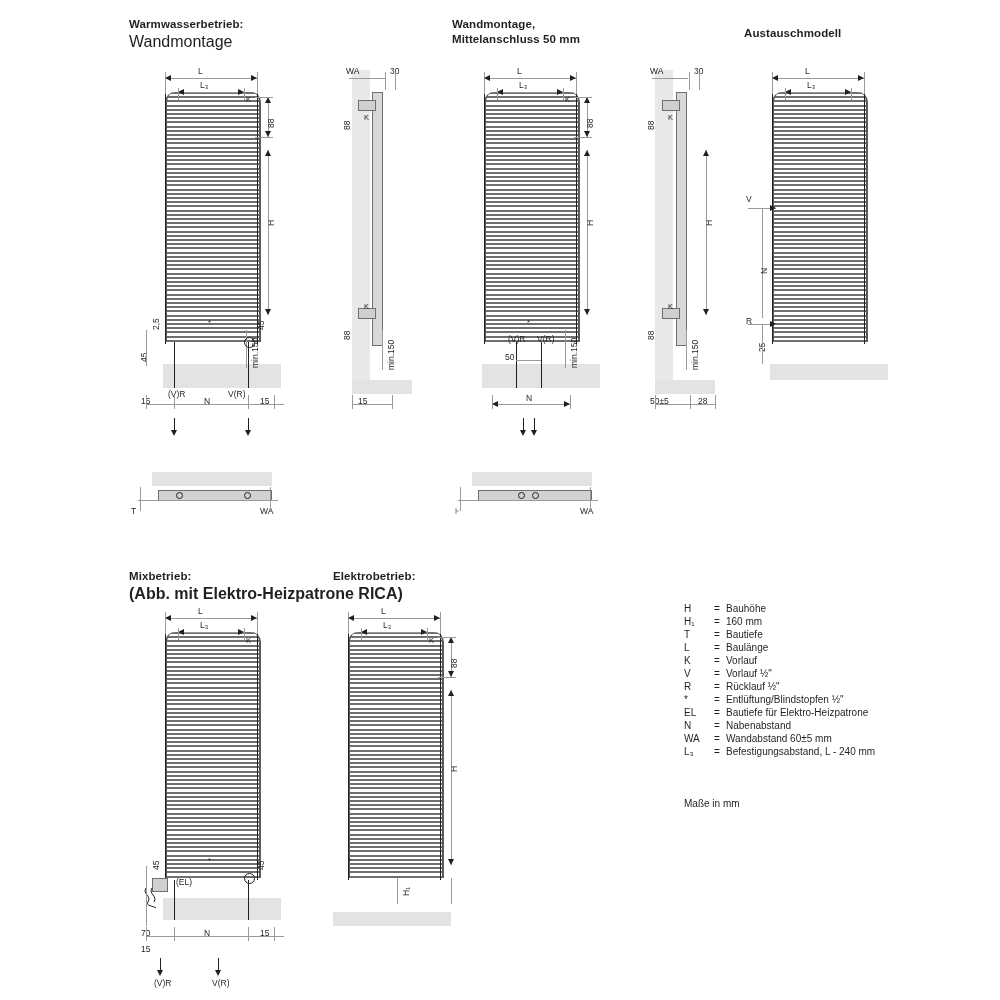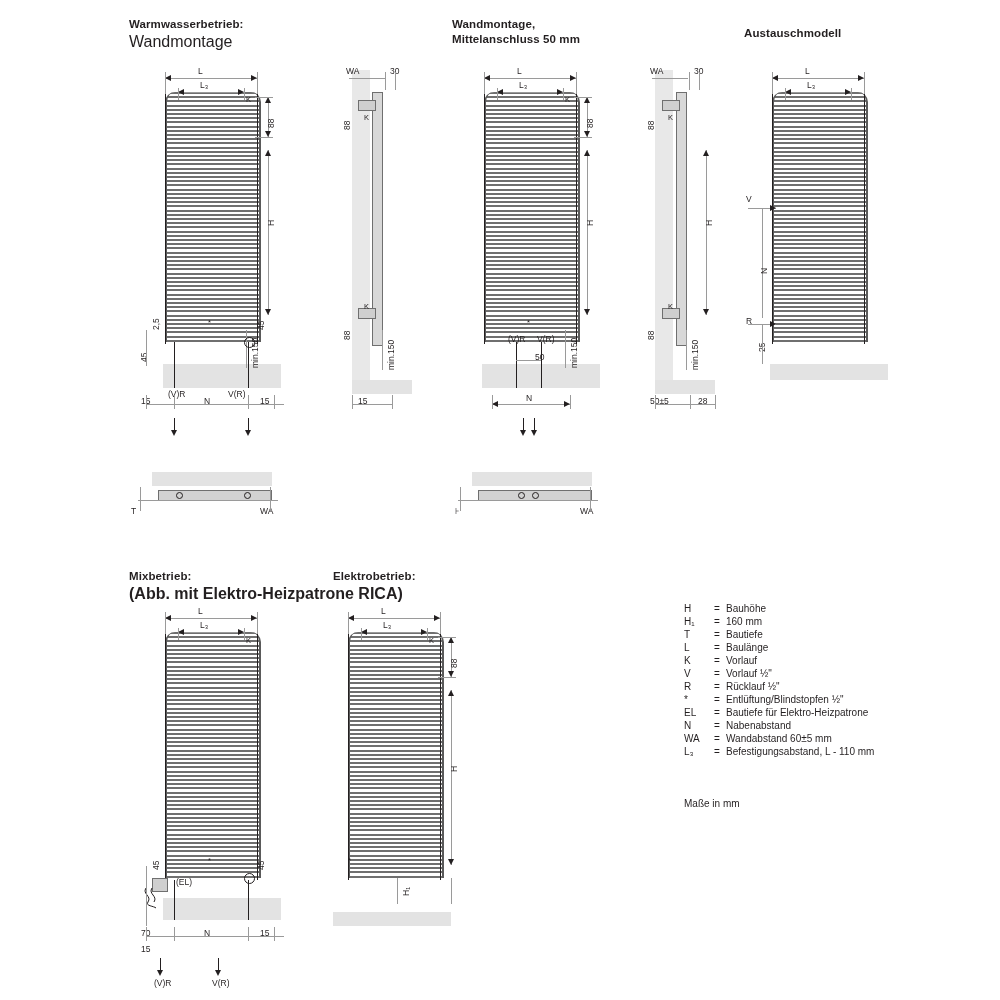--- a/index.html
+++ b/index.html
@@ -162,21 +162,21 @@
 <div class="gline" style="left:574px;top:137px;width:18px;"></div>
 <div class="gvline" style="left:587px;top:150px;height:165px;"></div>
 <div class="arrow-u" style="left:584px;top:150px;"></div>
 <div class="arrow-d" style="left:584px;top:309px;"></div>
 <div class="abs lbl rot" style="left:585px;top:226px;">H</div>
 
 <div class="line vline" style="left:516px;top:342px;height:46px;"></div>
 <div class="line vline" style="left:541px;top:342px;height:46px;"></div>
 <div class="abs lbl" style="left:508px;top:334px;">(V)R</div>
 <div class="abs lbl" style="left:537px;top:334px;">V(R)</div>
-<div class="abs lbl" style="left:505px;top:352px;margin-left:30px;">50</div>
+<div class="abs lbl" style="left:505px;top:352px;">50</div>
 <div class="gline" style="left:516px;top:360px;width:25px;"></div>
 <div class="abs lbl rot" style="left:569px;top:368px;">min.150</div>
 <div class="gvline" style="left:565px;top:330px;height:38px;"></div>
 <div class="gline" style="left:492px;top:404px;width:78px;"></div>
 <div class="arrow-l" style="left:492px;top:401px;"></div>
 <div class="arrow-r" style="left:564px;top:401px;"></div>
 <div class="abs lbl" style="left:526px;top:393px;">N</div>
 <div class="gvline" style="left:492px;top:395px;height:14px;"></div>
 <div class="gvline" style="left:570px;top:395px;height:14px;"></div>
 <div class="line vline" style="left:523px;top:418px;height:14px;"></div>
@@ -397,17 +397,17 @@
         <td>Nabenabstand</td>
       </tr>
     <tr>
         <td class="k">WA</td>
         <td class="e">=</td>
         <td>Wandabstand 60±5 mm</td>
       </tr>
     <tr>
         <td class="k">L₃</td>
         <td class="e">=</td>
-        <td>Befestigungsabstand, L - 110 mm</td>
+        <td>Befestigungsabstand, L - 240 mm</td>
       </tr>
   </tbody>
 </table>
 <div class="abs" style="left:684px;top:798px;font-size:10px;">Maße in mm</div>
 
 </body></html>

